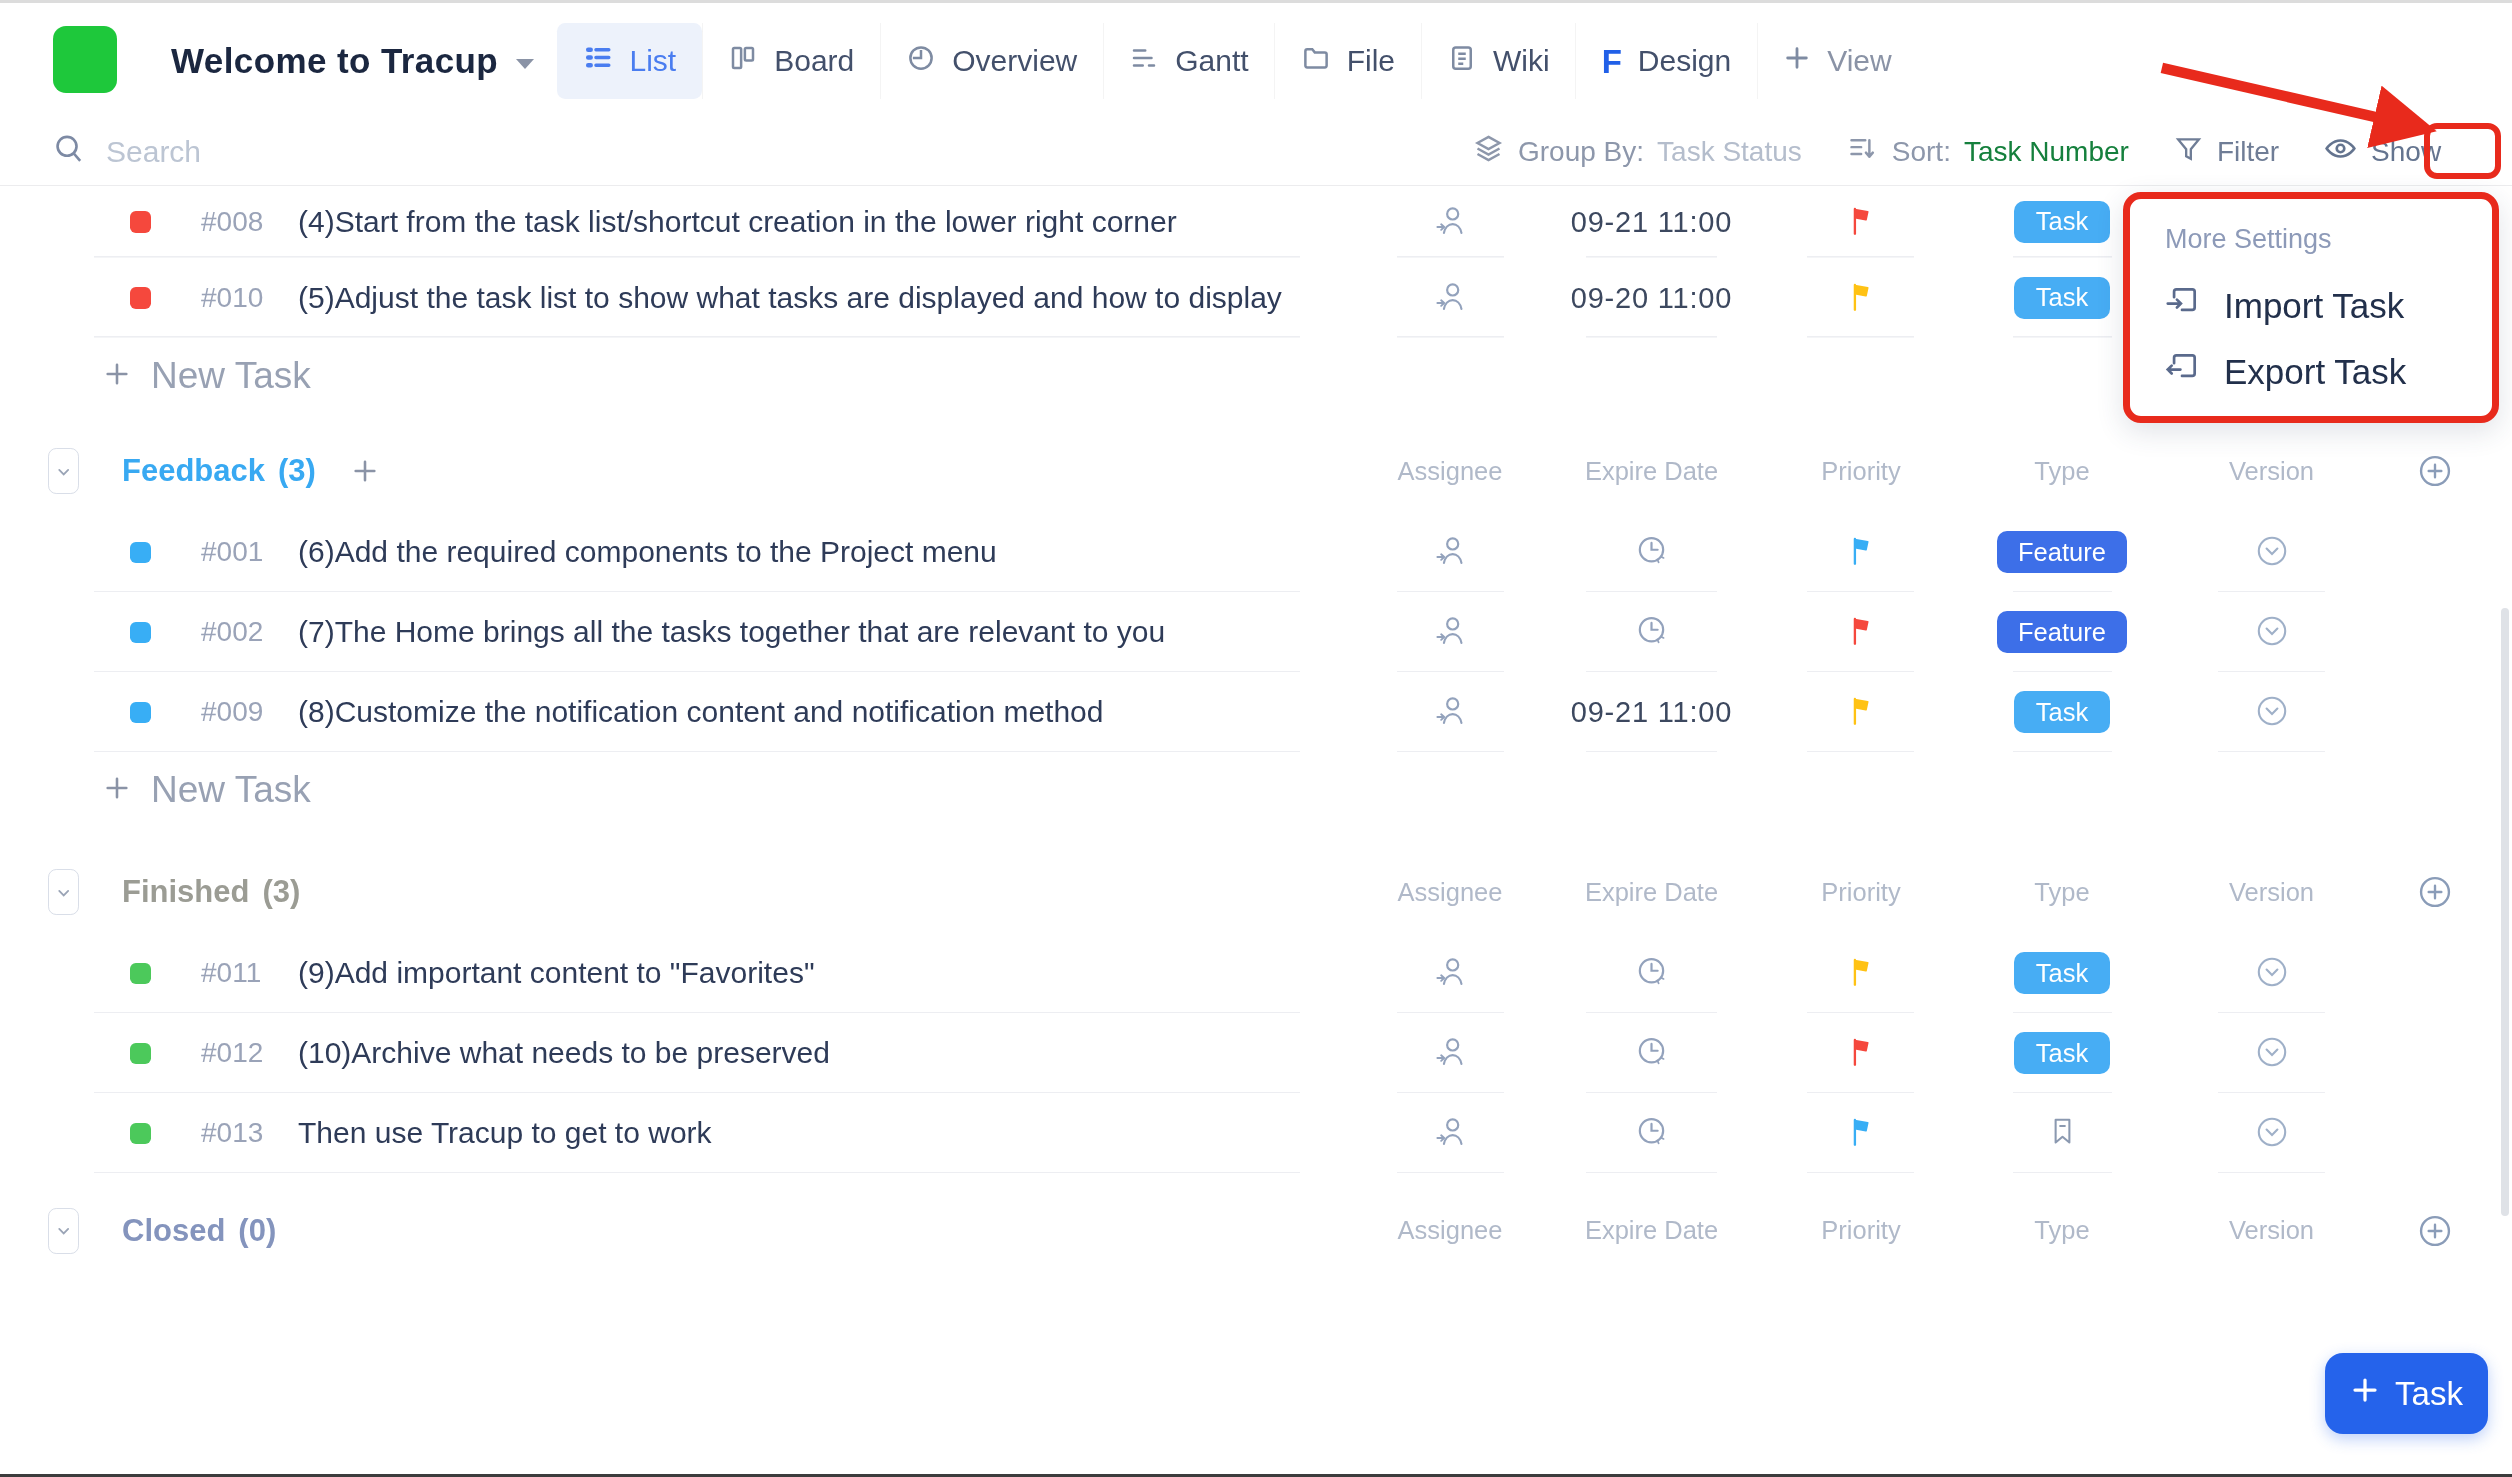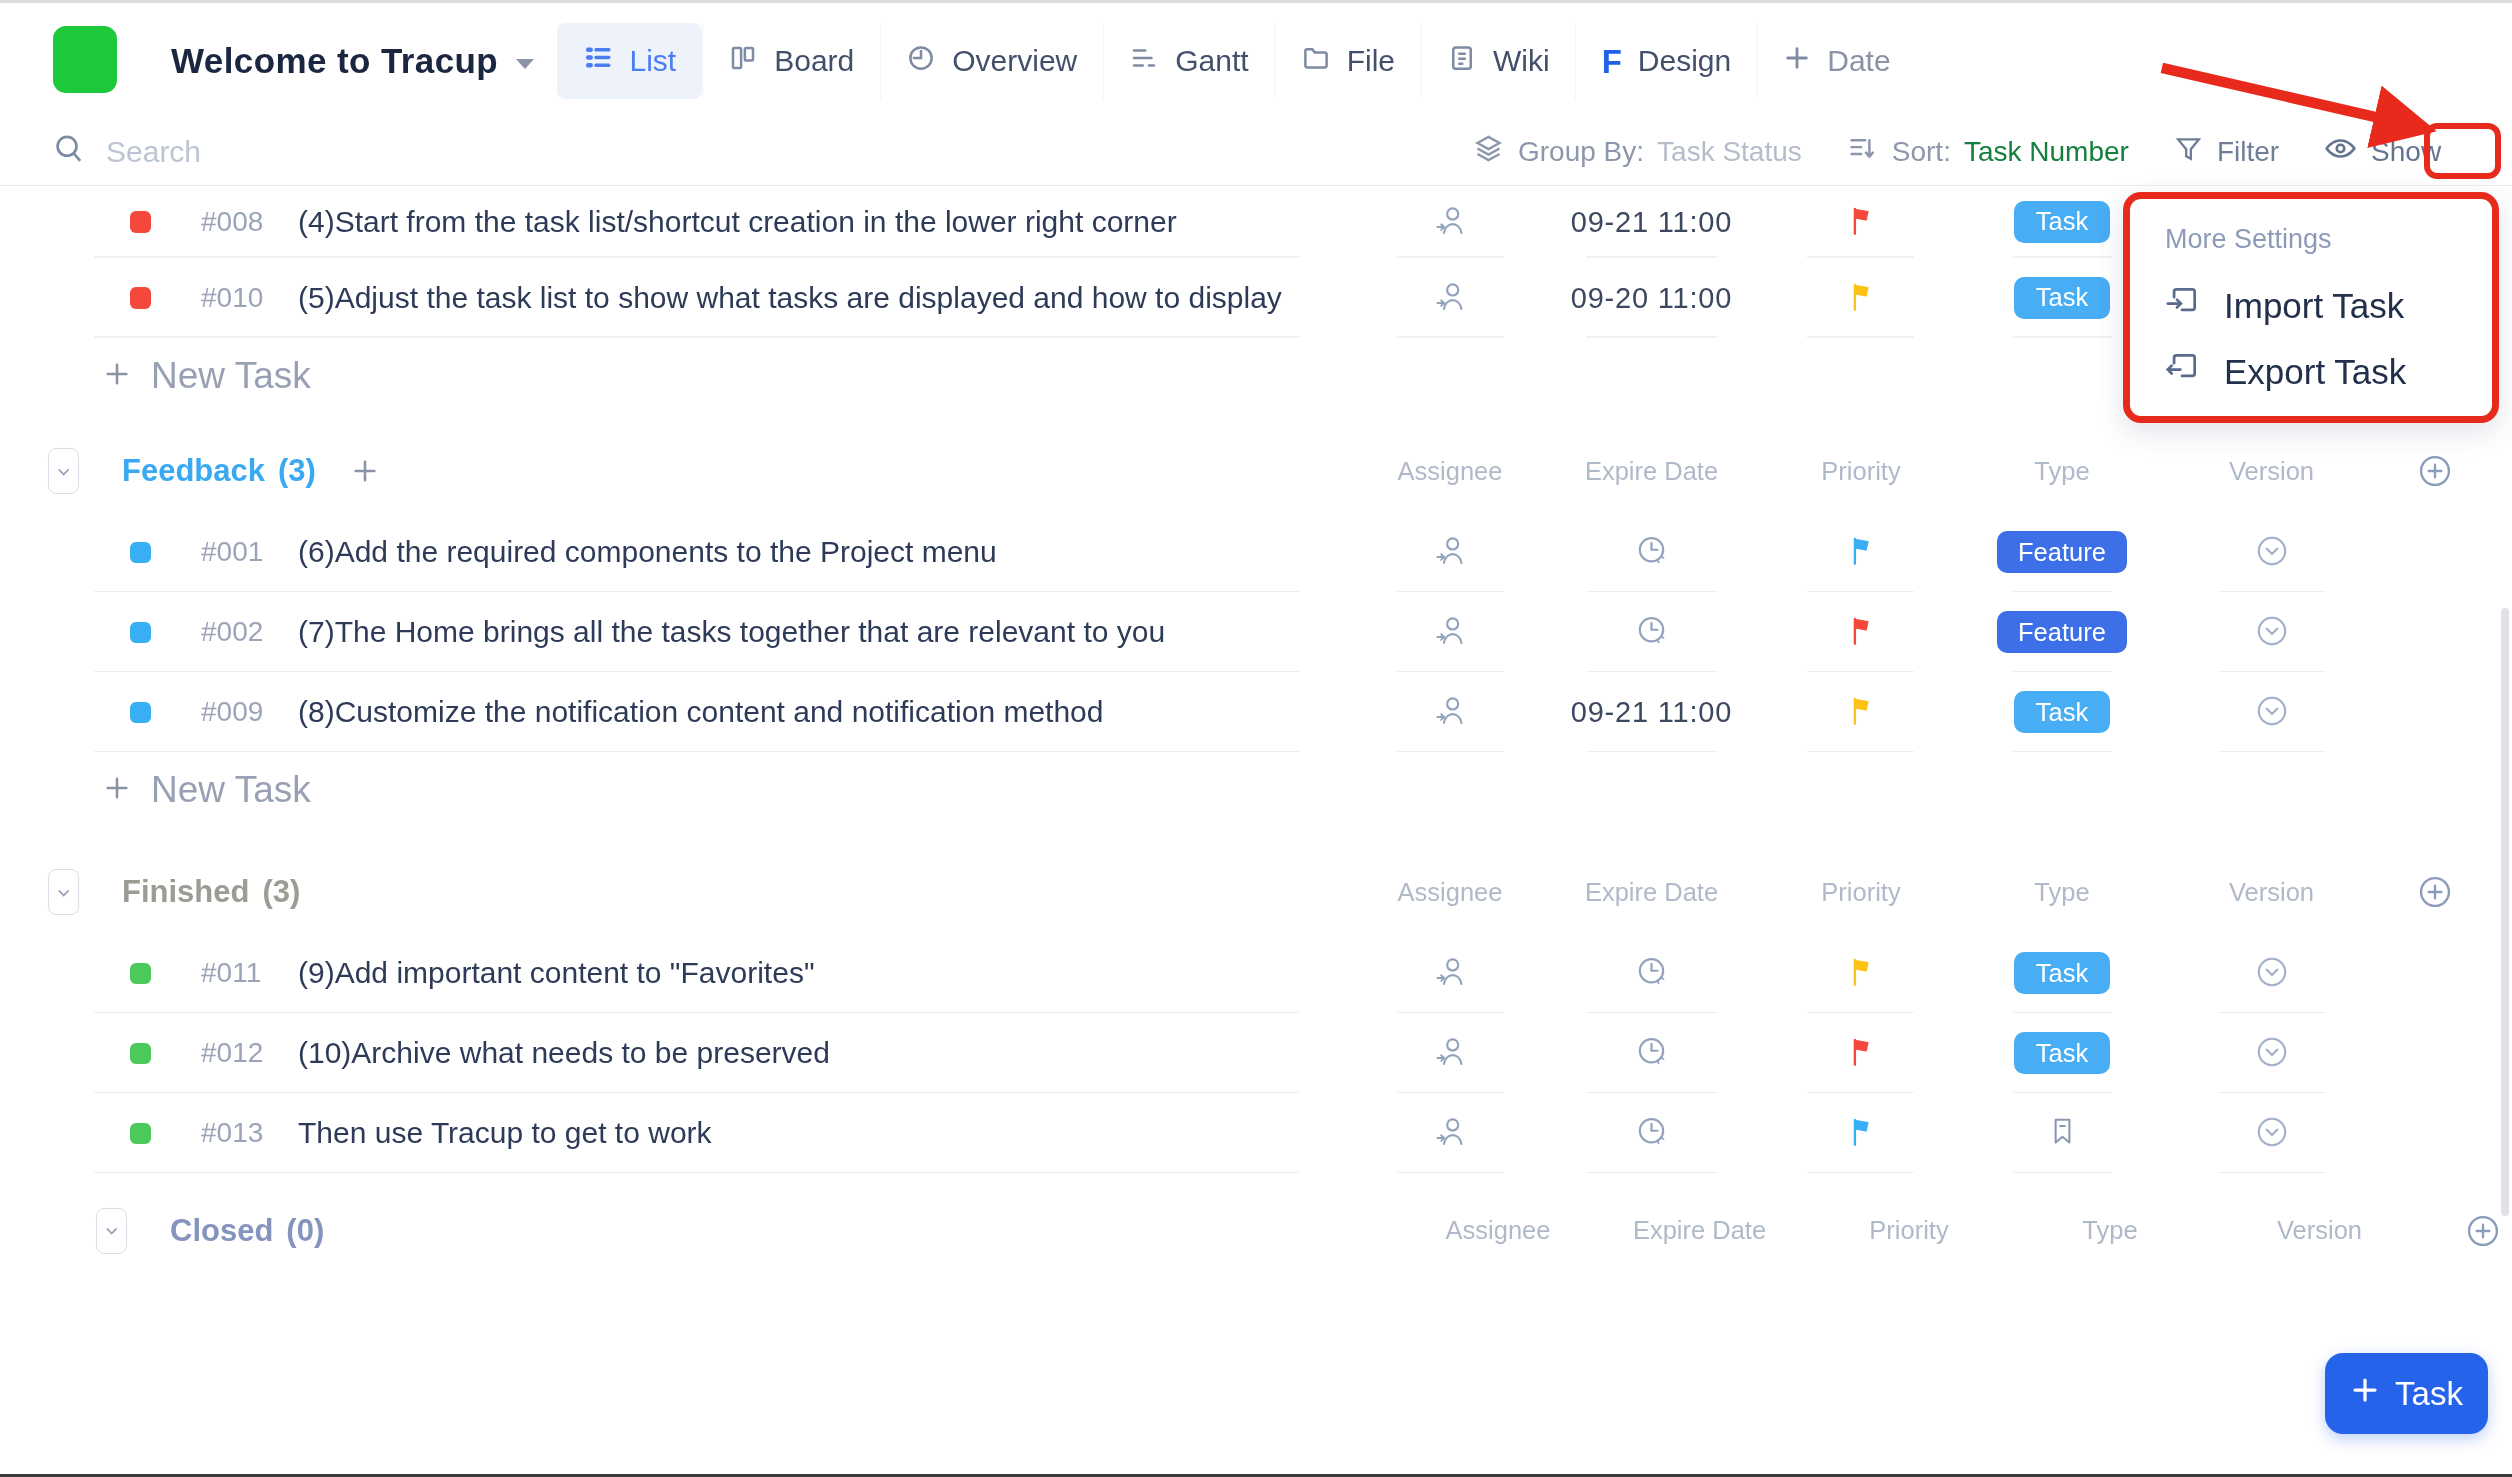--- a/index.html
+++ b/index.html
@@ -41,21 +41,21 @@
 
   
   .dropdown{position:absolute;left:2123px;top:192px;width:376px;height:231px;background:#fff;border:7.4px solid #e82a1c;border-radius:18px;box-sizing:border-box;box-shadow:0 8.2px 28px rgba(40,60,90,.14);z-index:50;}
   .dd-title{margin:25px 0 0 35px;font-size:27px;color:#8d9ab8;}
   .dd-items{margin-top:18px;display:flex;flex-direction:column;}
   .dd-item{display:flex;align-items:center;gap:23px;height:66px;padding-left:33px;font-size:35px;color:#22304b;cursor:pointer;}
 
   
   .list{position:absolute;left:0;top:186px;width:2512px;}
   .group{position:relative;}
-  .group.g1{margin-top:16.4px;} .group.g2{margin-top:23px;} .group.g3{margin-top:16.4px;padding-left:48px;}
+  .group.g1{margin-top:16.4px;} .group.g2{margin-top:23px;} .group.g3{margin-top:16.4px;}
   .group-header{position:relative;height:82px;display:flex;align-items:center;padding-left:48px;}
   .collapse-btn{width:31px;height:46px;border:1.6px solid #d9dee8;border-radius:8.2px;background:#fff;display:flex;align-items:center;justify-content:center;color:#9aa4b6;margin-right:43px;cursor:pointer;box-sizing:border-box;}
   .group-title{font-size:31px;font-weight:bold;}
   .group-count{font-size:31px;font-weight:bold;margin-left:13px;}
   .group-add{margin-left:35px;cursor:pointer;display:flex;align-items:center;}
   .colheads{position:absolute;left:1380px;top:0;height:100%;width:1132px;display:grid;grid-template-columns:140px 263px 156px 246px 173px 154px;align-items:center;justify-items:center;color:#b0b9c9;font-size:25.5px;}
   .colheads .cplus{cursor:pointer;display:flex;}
 
   .task-row{display:grid;grid-template-columns:64px 115px 1107px 140px 263px 156px 246px 173px 154px;height:80px;align-items:center;padding-left:94px;cursor:pointer;
     background-image:linear-gradient(#edeef2,#edeef2),linear-gradient(#edeef2,#edeef2),linear-gradient(#edeef2,#edeef2),linear-gradient(#edeef2,#edeef2),linear-gradient(#edeef2,#edeef2),linear-gradient(#edeef2,#edeef2);
@@ -130,21 +130,21 @@
         <span>Wiki</span>
       </div>
       <div class="tab">
         <span class="f-letter">F</span>
         <span>Design</span>
       </div>
       <div class="tab add">
         <span><svg width="28" height="28" viewBox="0 0 24 24" fill="none" stroke="#7e8ba2" stroke-width="2.4" stroke-linecap="round">
               <path d="M12 4v16M4 12h16"></path>
             </svg></span>
-        <span>Date</span>
+        <span>View</span>
       </div>
     </nav>
   </header>
 
   <div class="toolbar">
     <div class="search">
       <span><svg width="35" height="35" viewBox="0 0 24 24" fill="none" stroke="#7d8aa4" stroke-width="1.8">
             <circle cx="11" cy="10.5" r="6.5"></circle>
             <path d="M15.8 15.6 20 20.5"></path>
           </svg></span>

